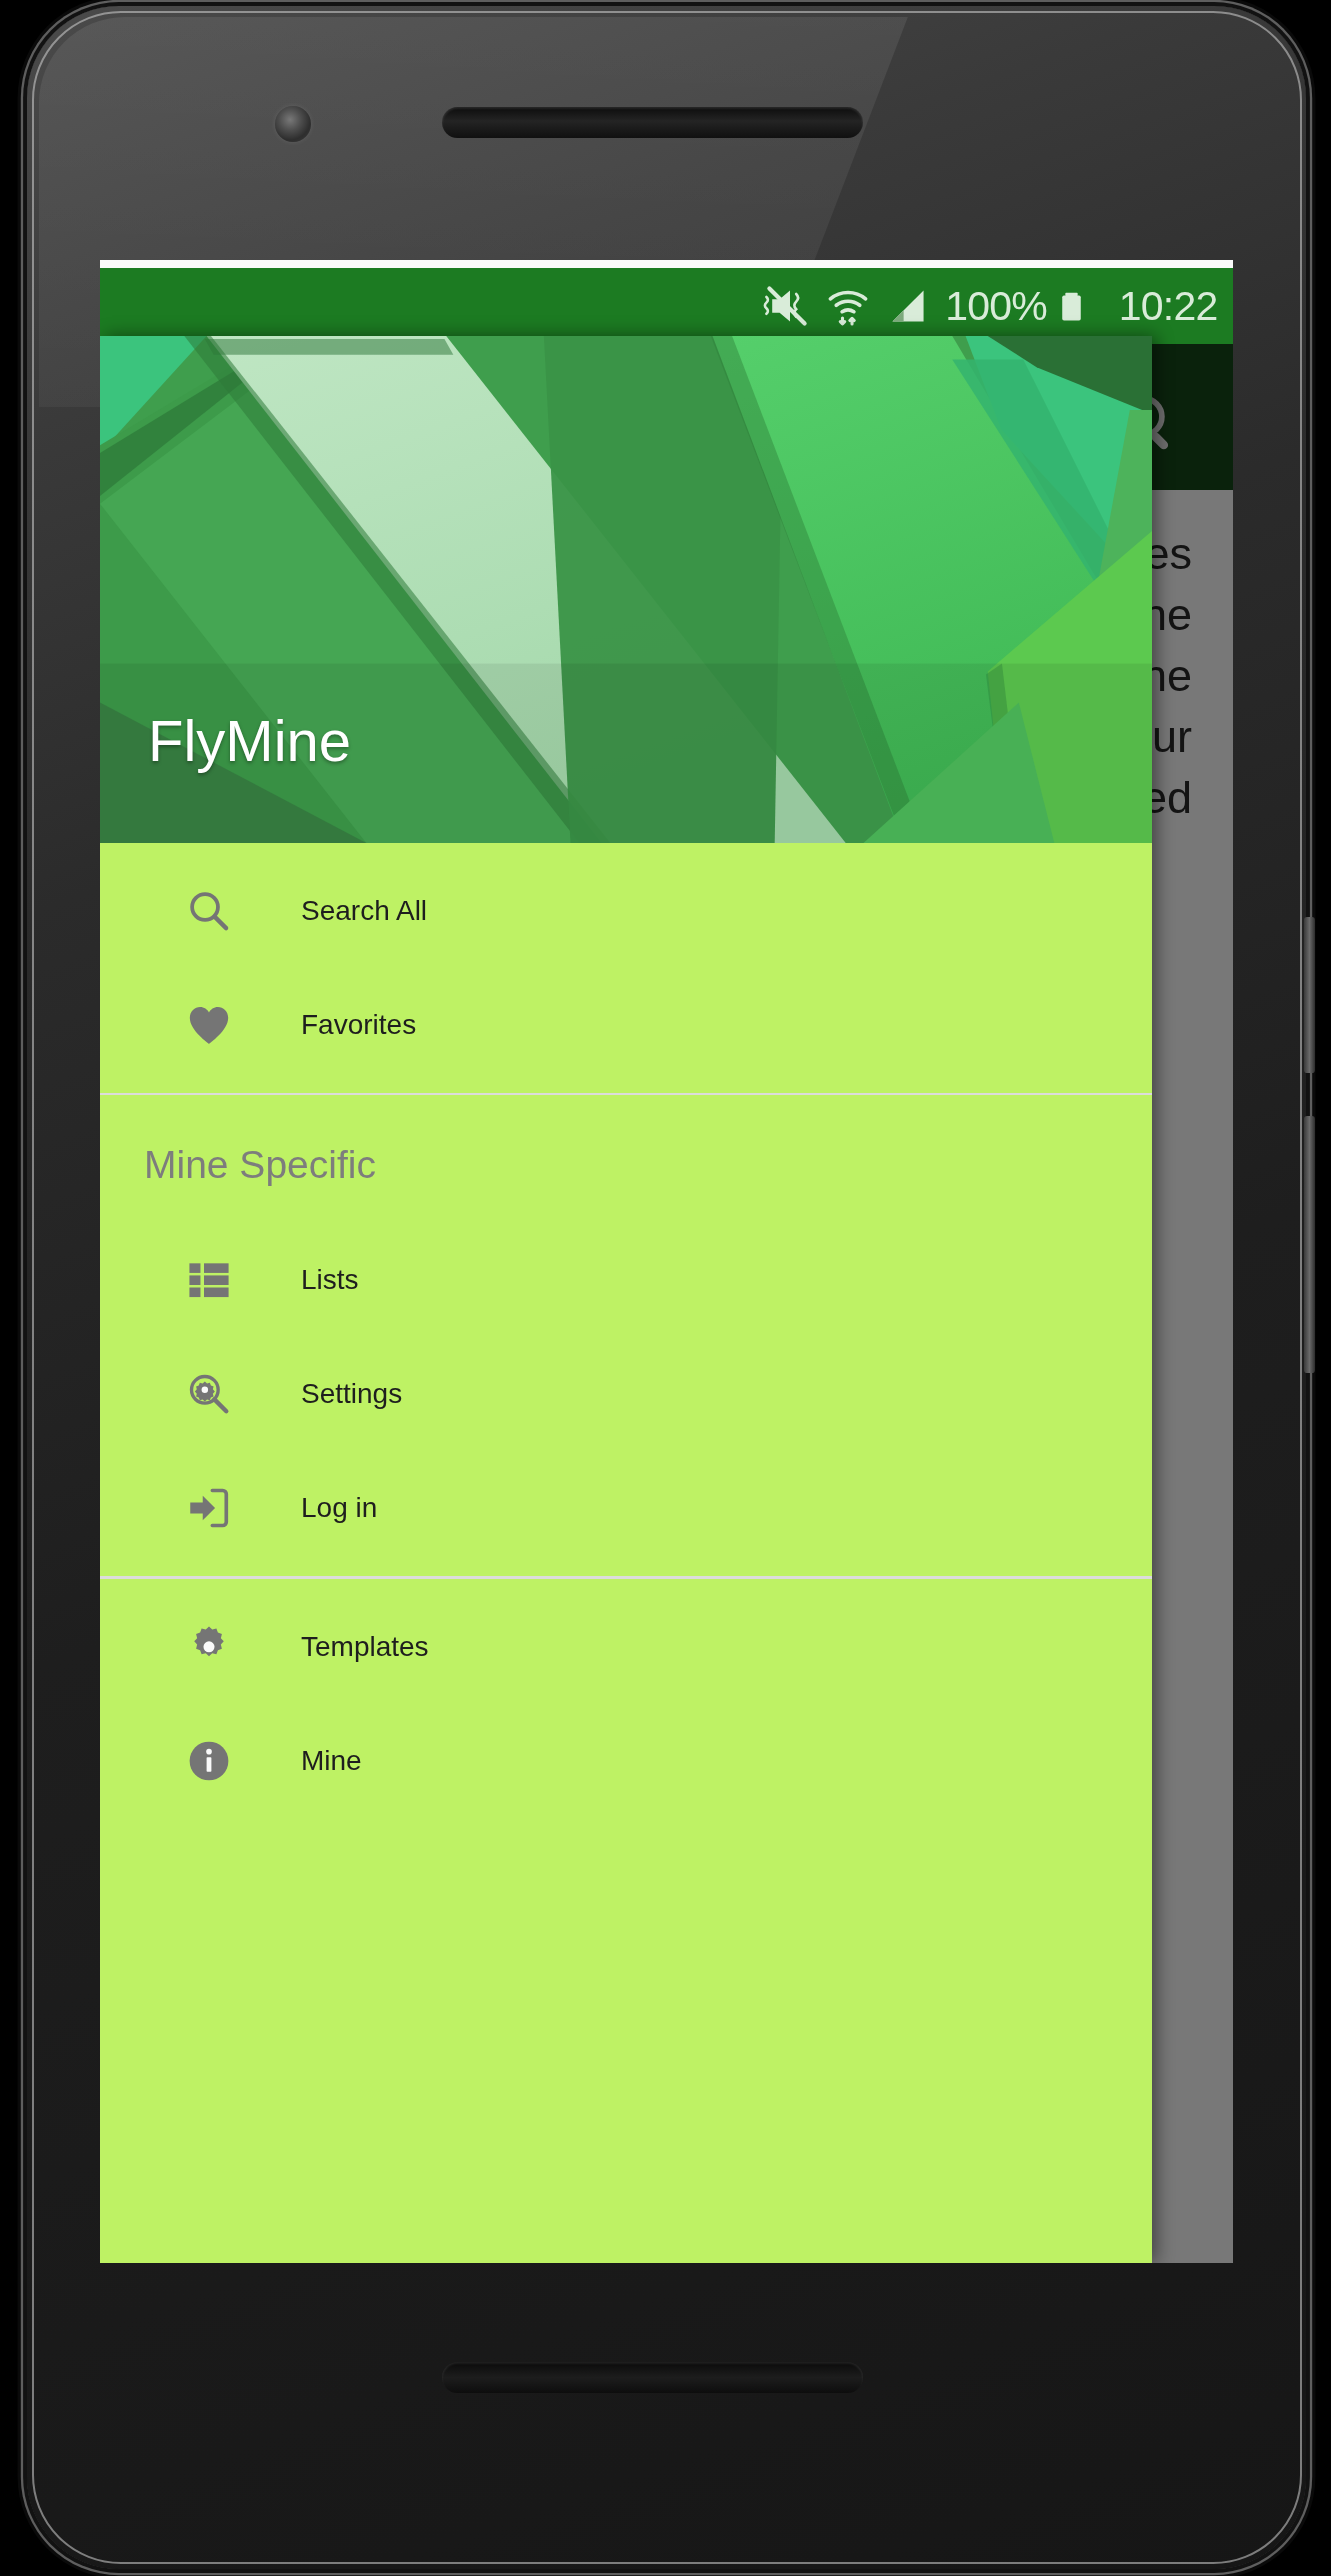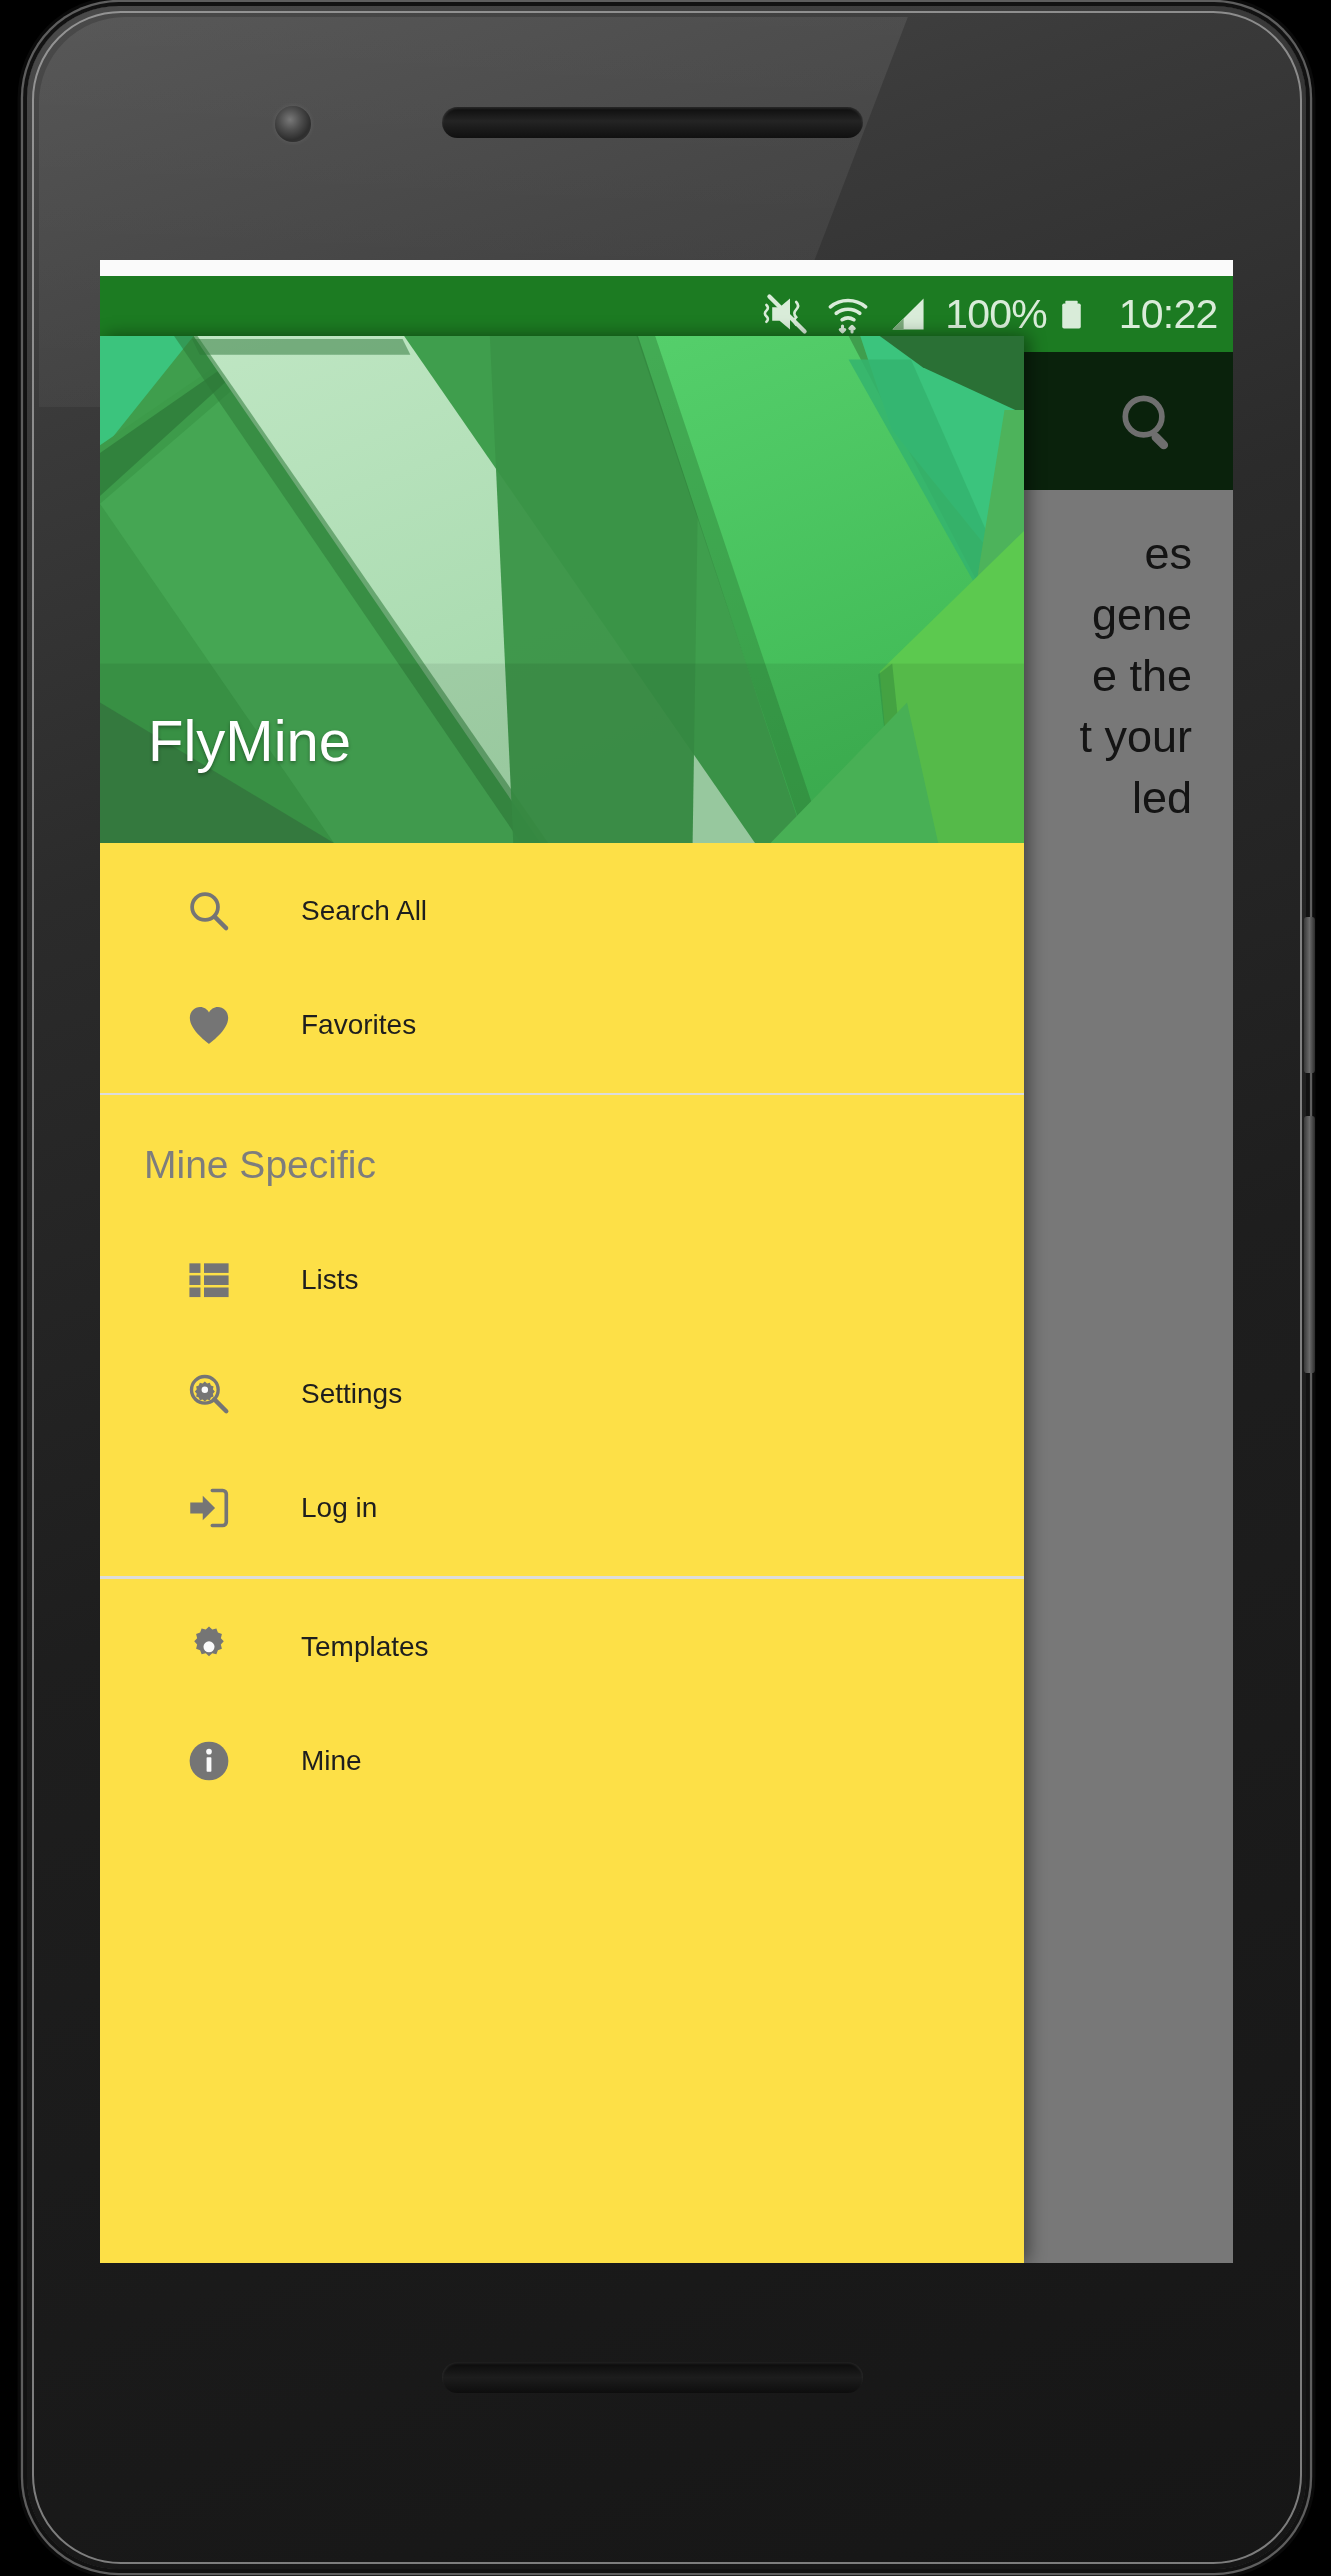--- a/index.html
+++ b/index.html
@@ -78,21 +78,21 @@
   #screen {
     position: absolute;
     left: 100px; top: 260px;
     width: 1133px; height: 2003px;
     overflow: hidden;
     background: #fafafa;
   }
 
   
   #status-bar {
-    position: absolute; left: 0; top: 16px;
+    position: absolute; left: 0; top: 8px;
     width: 100%; height: 76px;
     background: #1c7b22;
     display: flex; align-items: center; justify-content: flex-end;
     padding-right: 15.6px;
     color: #d9ecd9;
   }
   .status-icon { display: inline-flex; align-items: center; margin-right: 15.6px; }
   #status-battery-text {
     font-size: 41px; letter-spacing: -0.8px; margin-right: 4.7px;
     font-family: "Liberation Sans", sans-serif;
@@ -138,22 +138,22 @@
   #toolbar-search-btn {
     position: absolute; right: 41px; top: 119px;
     width: 86px; height: 86px;
     display: flex; align-items: center; justify-content: center;
     z-index: 6;
   }
 
   
   #nav-drawer {
     position: absolute; left: 0; top: 76px;
-    width: 924px; height: 1927px;
-    background: #fde047;
+    width: 1052px; height: 1927px;
+    background: #bef264;
     box-shadow: 4.7px 0 17px rgba(0,0,0,0.45);
     z-index: 10;
     overflow: hidden;
   }
 
   
   #drawer-header {
     position: relative;
     width: 100%; height: 507px;
     background: #3f9e4d;

